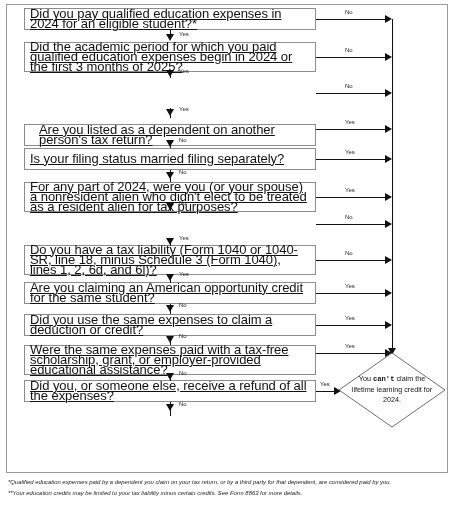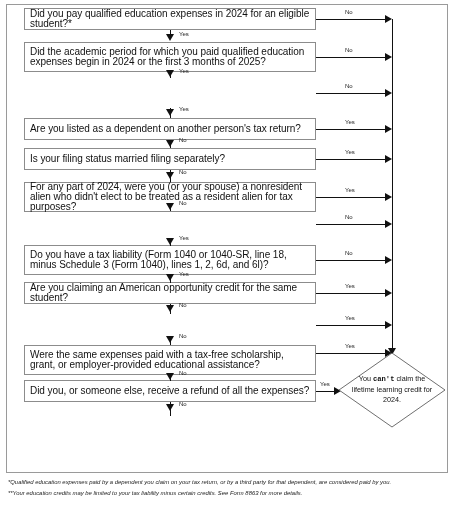--- a/index.html
+++ b/index.html
@@ -15,22 +15,22 @@
     border:1px solid #9a9a9a;box-sizing:border-box;
   }
 
   
   .qbox{
     position:absolute;left:24px;width:292px;
     border:1px solid #8c8c8c;background:#fff;box-sizing:border-box;
     display:flex;align-items:center;
   }
   .qbox .qtext{
-    font-size:10px;line-height:10.2px;padding:0 5px;
-    letter-spacing:-0.05px;color:#111;
+    font-size:13px;line-height:10.2px;padding:0 5px;
+    letter-spacing:-0.05px;color:#111;text-decoration:underline;
   }
 
   
   .branch-label{
     position:absolute;font-size:6px;color:#222;
     font-style:normal;white-space:nowrap;
   }
   
   .down-label{
     position:absolute;font-size:6px;color:#222;white-space:nowrap;
@@ -76,34 +76,37 @@
 <div id="chart">
 
   <div class="frame"></div>
 
   <div class="qbox" style="top:8px;height:22px;">
     <div class="qtext">Did you pay qualified education expenses in 2024 for an eligible student?*</div>
   </div>
   <div class="qbox" style="top:42px;height:30px;">
     <div class="qtext">Did the academic period for which you paid qualified education expenses begin in 2024 or the first 3 months of 2025?</div>
   </div>
-  <div class="qbox" style="top:118px;height:22px;">
+  <div class="qbox" style="top:124px;height:22px;padding-left:9px;">
     <div class="qtext">Are you listed as a dependent on another person's tax return?</div>
   </div>
   <div class="qbox" style="top:148px;height:22px;">
     <div class="qtext">Is your filing status married filing separately?</div>
   </div>
   <div class="qbox" style="top:182px;height:30px;">
     <div class="qtext">For any part of 2024, were you (or your spouse) a nonresident alien who didn't elect to be treated as a resident alien for tax purposes?</div>
   </div>
   <div class="qbox" style="top:245px;height:30px;">
     <div class="qtext">Do you have a tax liability (Form 1040 or 1040-SR, line 18, minus Schedule 3 (Form 1040), lines 1, 2, 6d, and 6l)?</div>
   </div>
   <div class="qbox" style="top:282px;height:22px;">
     <div class="qtext">Are you claiming an American opportunity credit for the same student?</div>
+  </div>
+  <div class="qbox" style="top:314px;height:22px;">
+    <div class="qtext">Did you use the same expenses to claim a deduction or credit?</div>
   </div>
   <div class="qbox" style="top:345px;height:30px;">
     <div class="qtext">Were the same expenses paid with a tax-free scholarship, grant, or employer-provided educational assistance?</div>
   </div>
   <div class="qbox" style="top:380px;height:22px;">
     <div class="qtext">Did you, or someone else, receive a refund of all the expenses?</div>
   </div>
 
   <div class="hline" style="left:316px;top:19px;width:70px;"></div>
   <div class="arrow-right" style="left:385px;top:14.8px;"></div>

